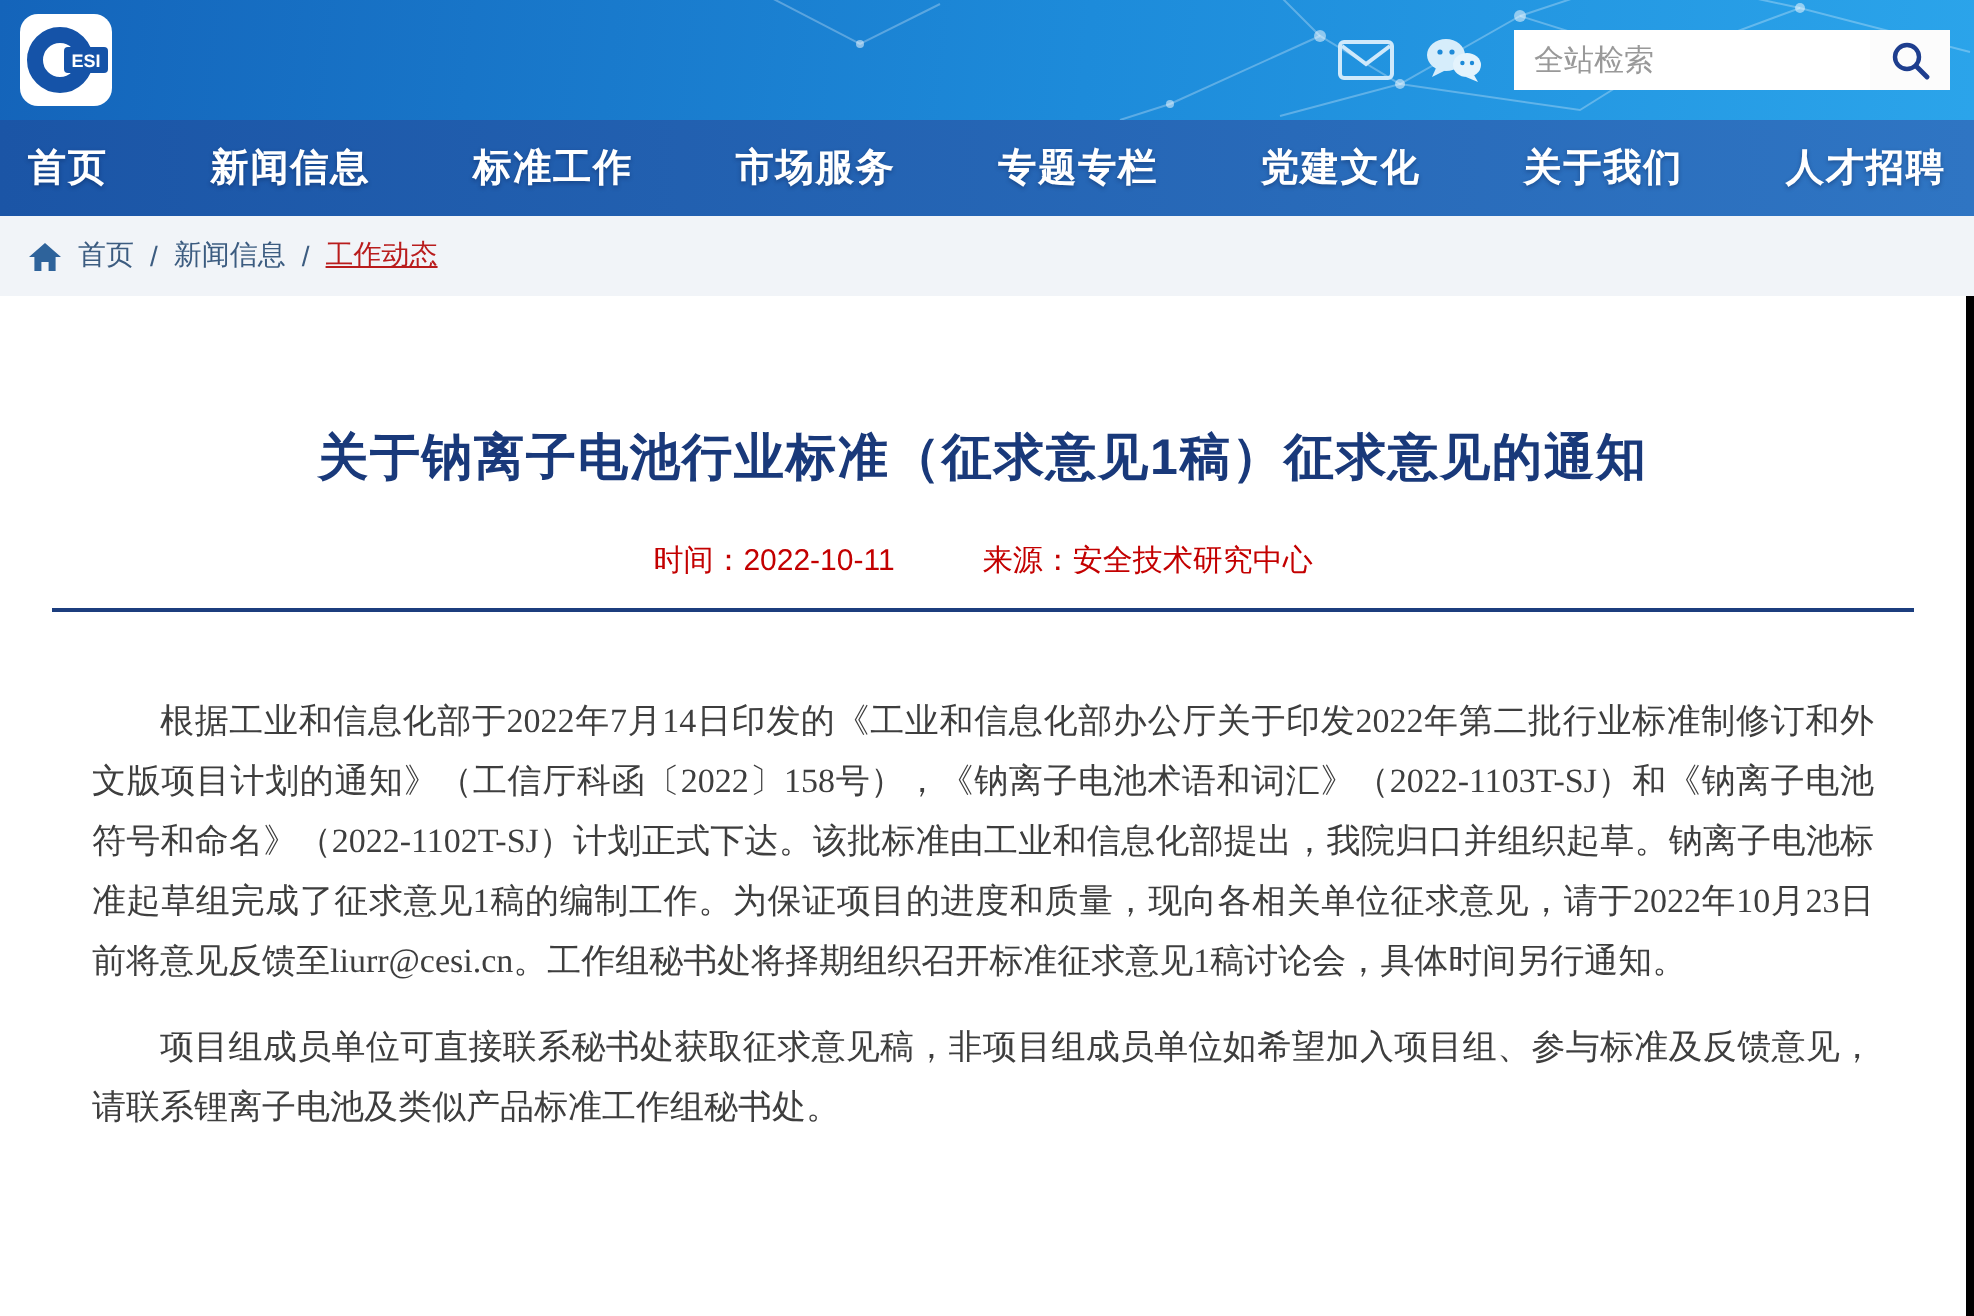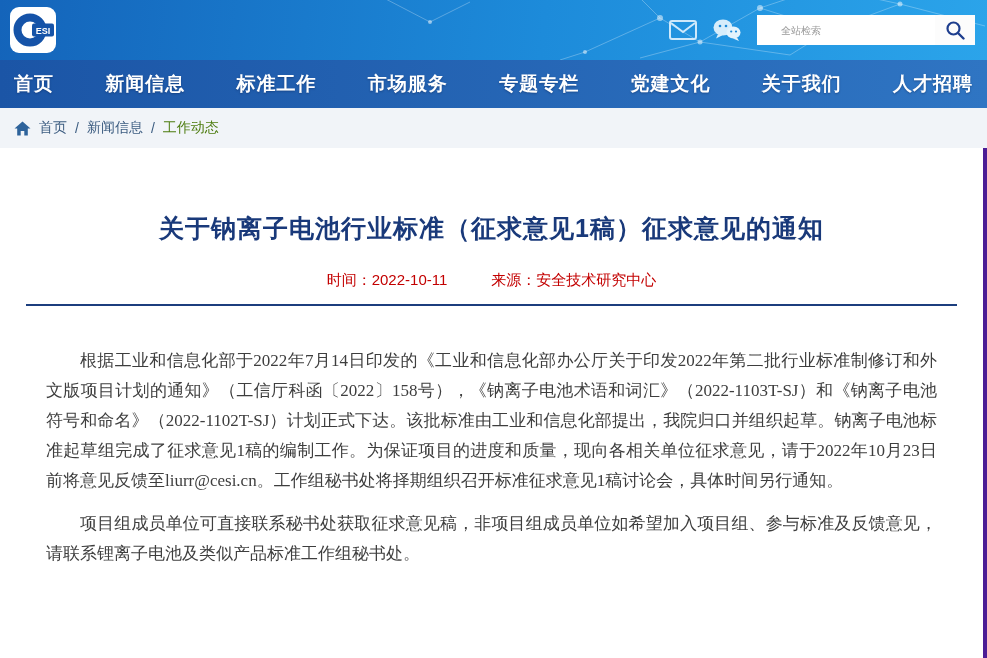--- a/index.html
+++ b/index.html
@@ -23,21 +23,21 @@
     font-size:27px; font-weight:bold; letter-spacing:2px; line-height:31px;
     text-shadow:0 2px 3px rgba(0,30,80,.45);
   }
   .title-en {
     font-size:12px; font-weight:bold; letter-spacing:.4px; word-spacing:5px;
     margin-top:1px; text-shadow:0 1px 2px rgba(0,30,80,.45);
   }
   .header-right { position:absolute; right:12px; top:0; height:60px; display:flex; align-items:center; gap:15px; }
   .hdr-icon { display:flex; cursor:pointer; }
   .search-box { display:flex; width:218px; height:30px; background:#fff; overflow:hidden; }
-  .search-input { flex:1; min-width:0; border:none; outline:none; padding:0 24px; font-size:10px; color:#333; font-family:inherit; }
+  .search-input { flex:1; min-width:0; border:none; outline:none; padding:0 10px; font-size:15px; color:#333; font-family:inherit; }
   .search-input::placeholder { color:#999; }
   .search-btn { width:40px; border:none; background:#fcfcfc; display:flex; align-items:center; justify-content:center; cursor:pointer; padding:0; }
 
   
   .main-nav {
     height:48px; display:flex; align-items:center; justify-content:space-between;
     padding:0 14px;
     background:linear-gradient(90deg,#1b55a6 0%,#2f75c3 100%);
   }
   .nav-item {
@@ -46,24 +46,24 @@
     text-shadow:0 1px 2px rgba(0,20,60,.35);
   }
 
   
   .breadcrumb {
     height:40px; background:#f1f4f8; display:flex; align-items:center;
     padding:0 14px; font-size:14px; color:#3c5c80; gap:8px;
   }
   .crumb { color:#3c5c80; text-decoration:none; cursor:pointer; }
   .crumb-sep { color:#3c5c80; }
-  .crumb-current { color:#4d7c0f; }
+  .crumb-current { color:#b91c1c;text-decoration:underline; }
 
   
-  .content-wrap { background:#4c1d95; height:510px; }
+  .content-wrap { background:#000000; height:510px; }
   .content { width:983px; height:510px; background:#fff; overflow:hidden; }
   .article-title {
     margin:0; padding:64px 30px 0; text-align:center;
     font-size:25px; font-weight:bold; color:#19397a; letter-spacing:1px;
   }
   .meta { text-align:center; margin-top:26px; font-size:15px; color:#c30000; }
   .meta-source-label { margin-left:44px; }
   .divider { border:none; border-top:2px solid #1c3e7e; margin:14px 26px 0; }
   .article-body {
     padding:40px 46px 0; font-size:17px; color:#3e3e3e; line-height:30px;

